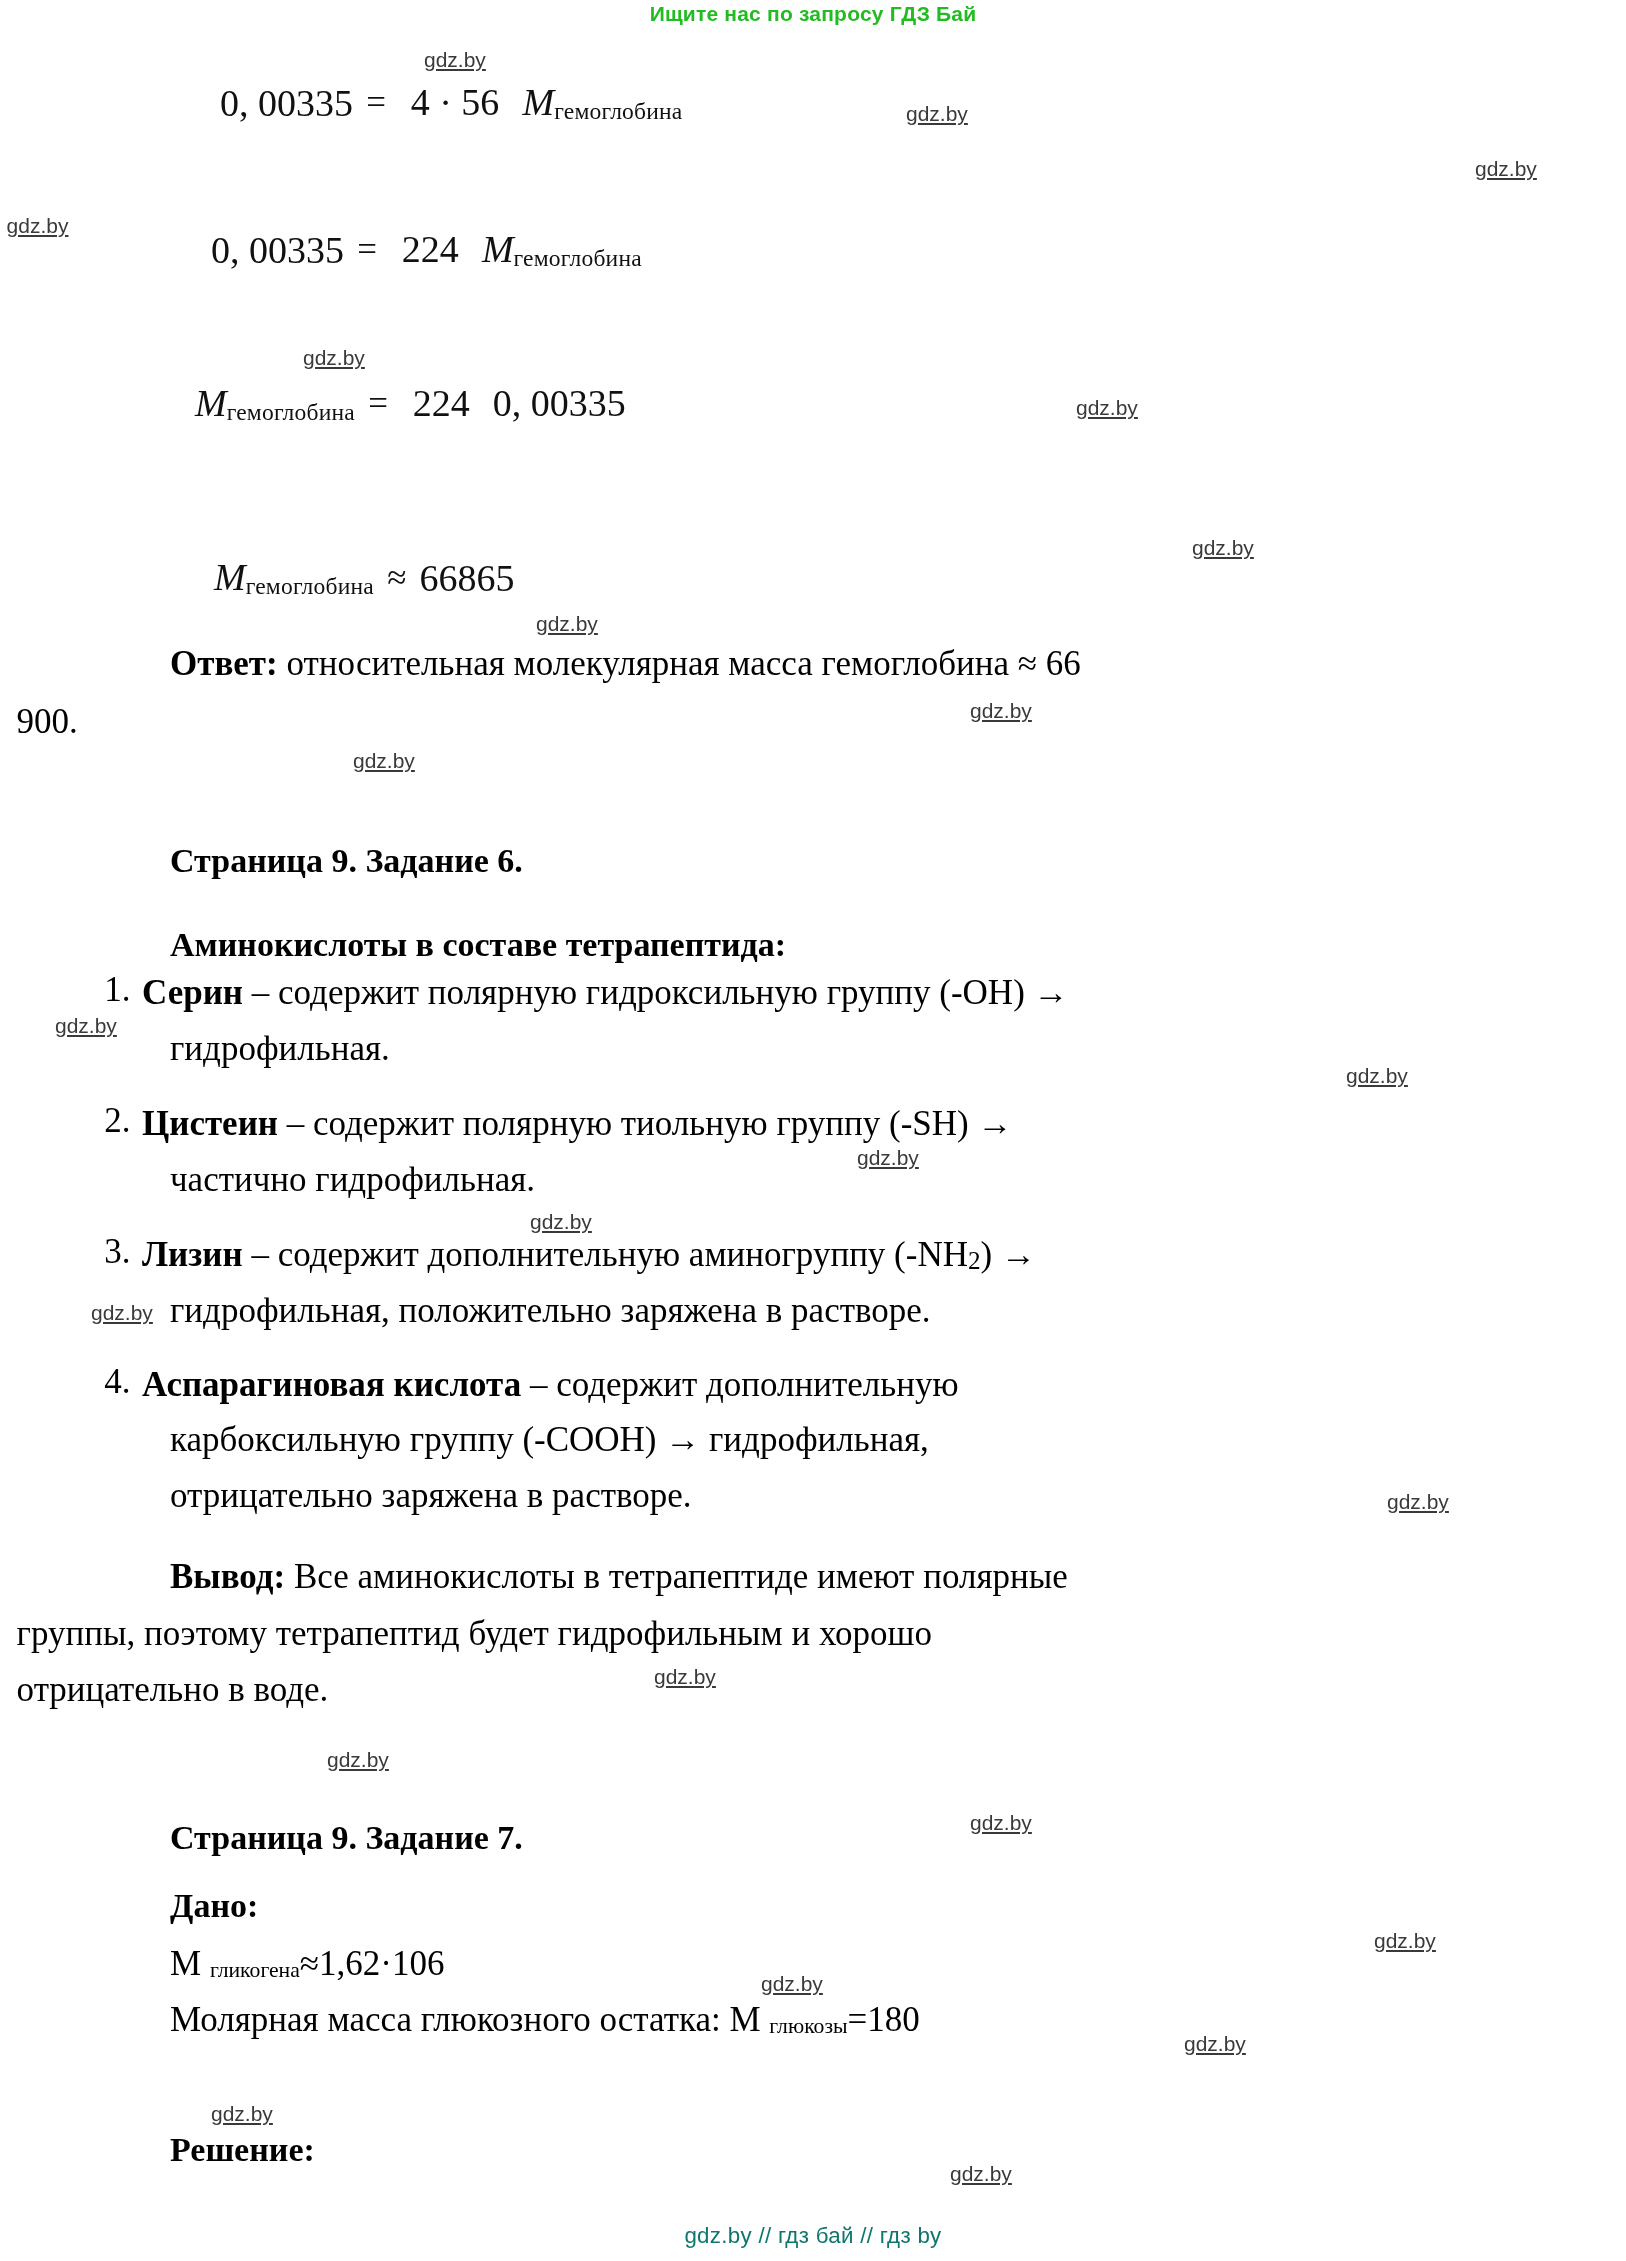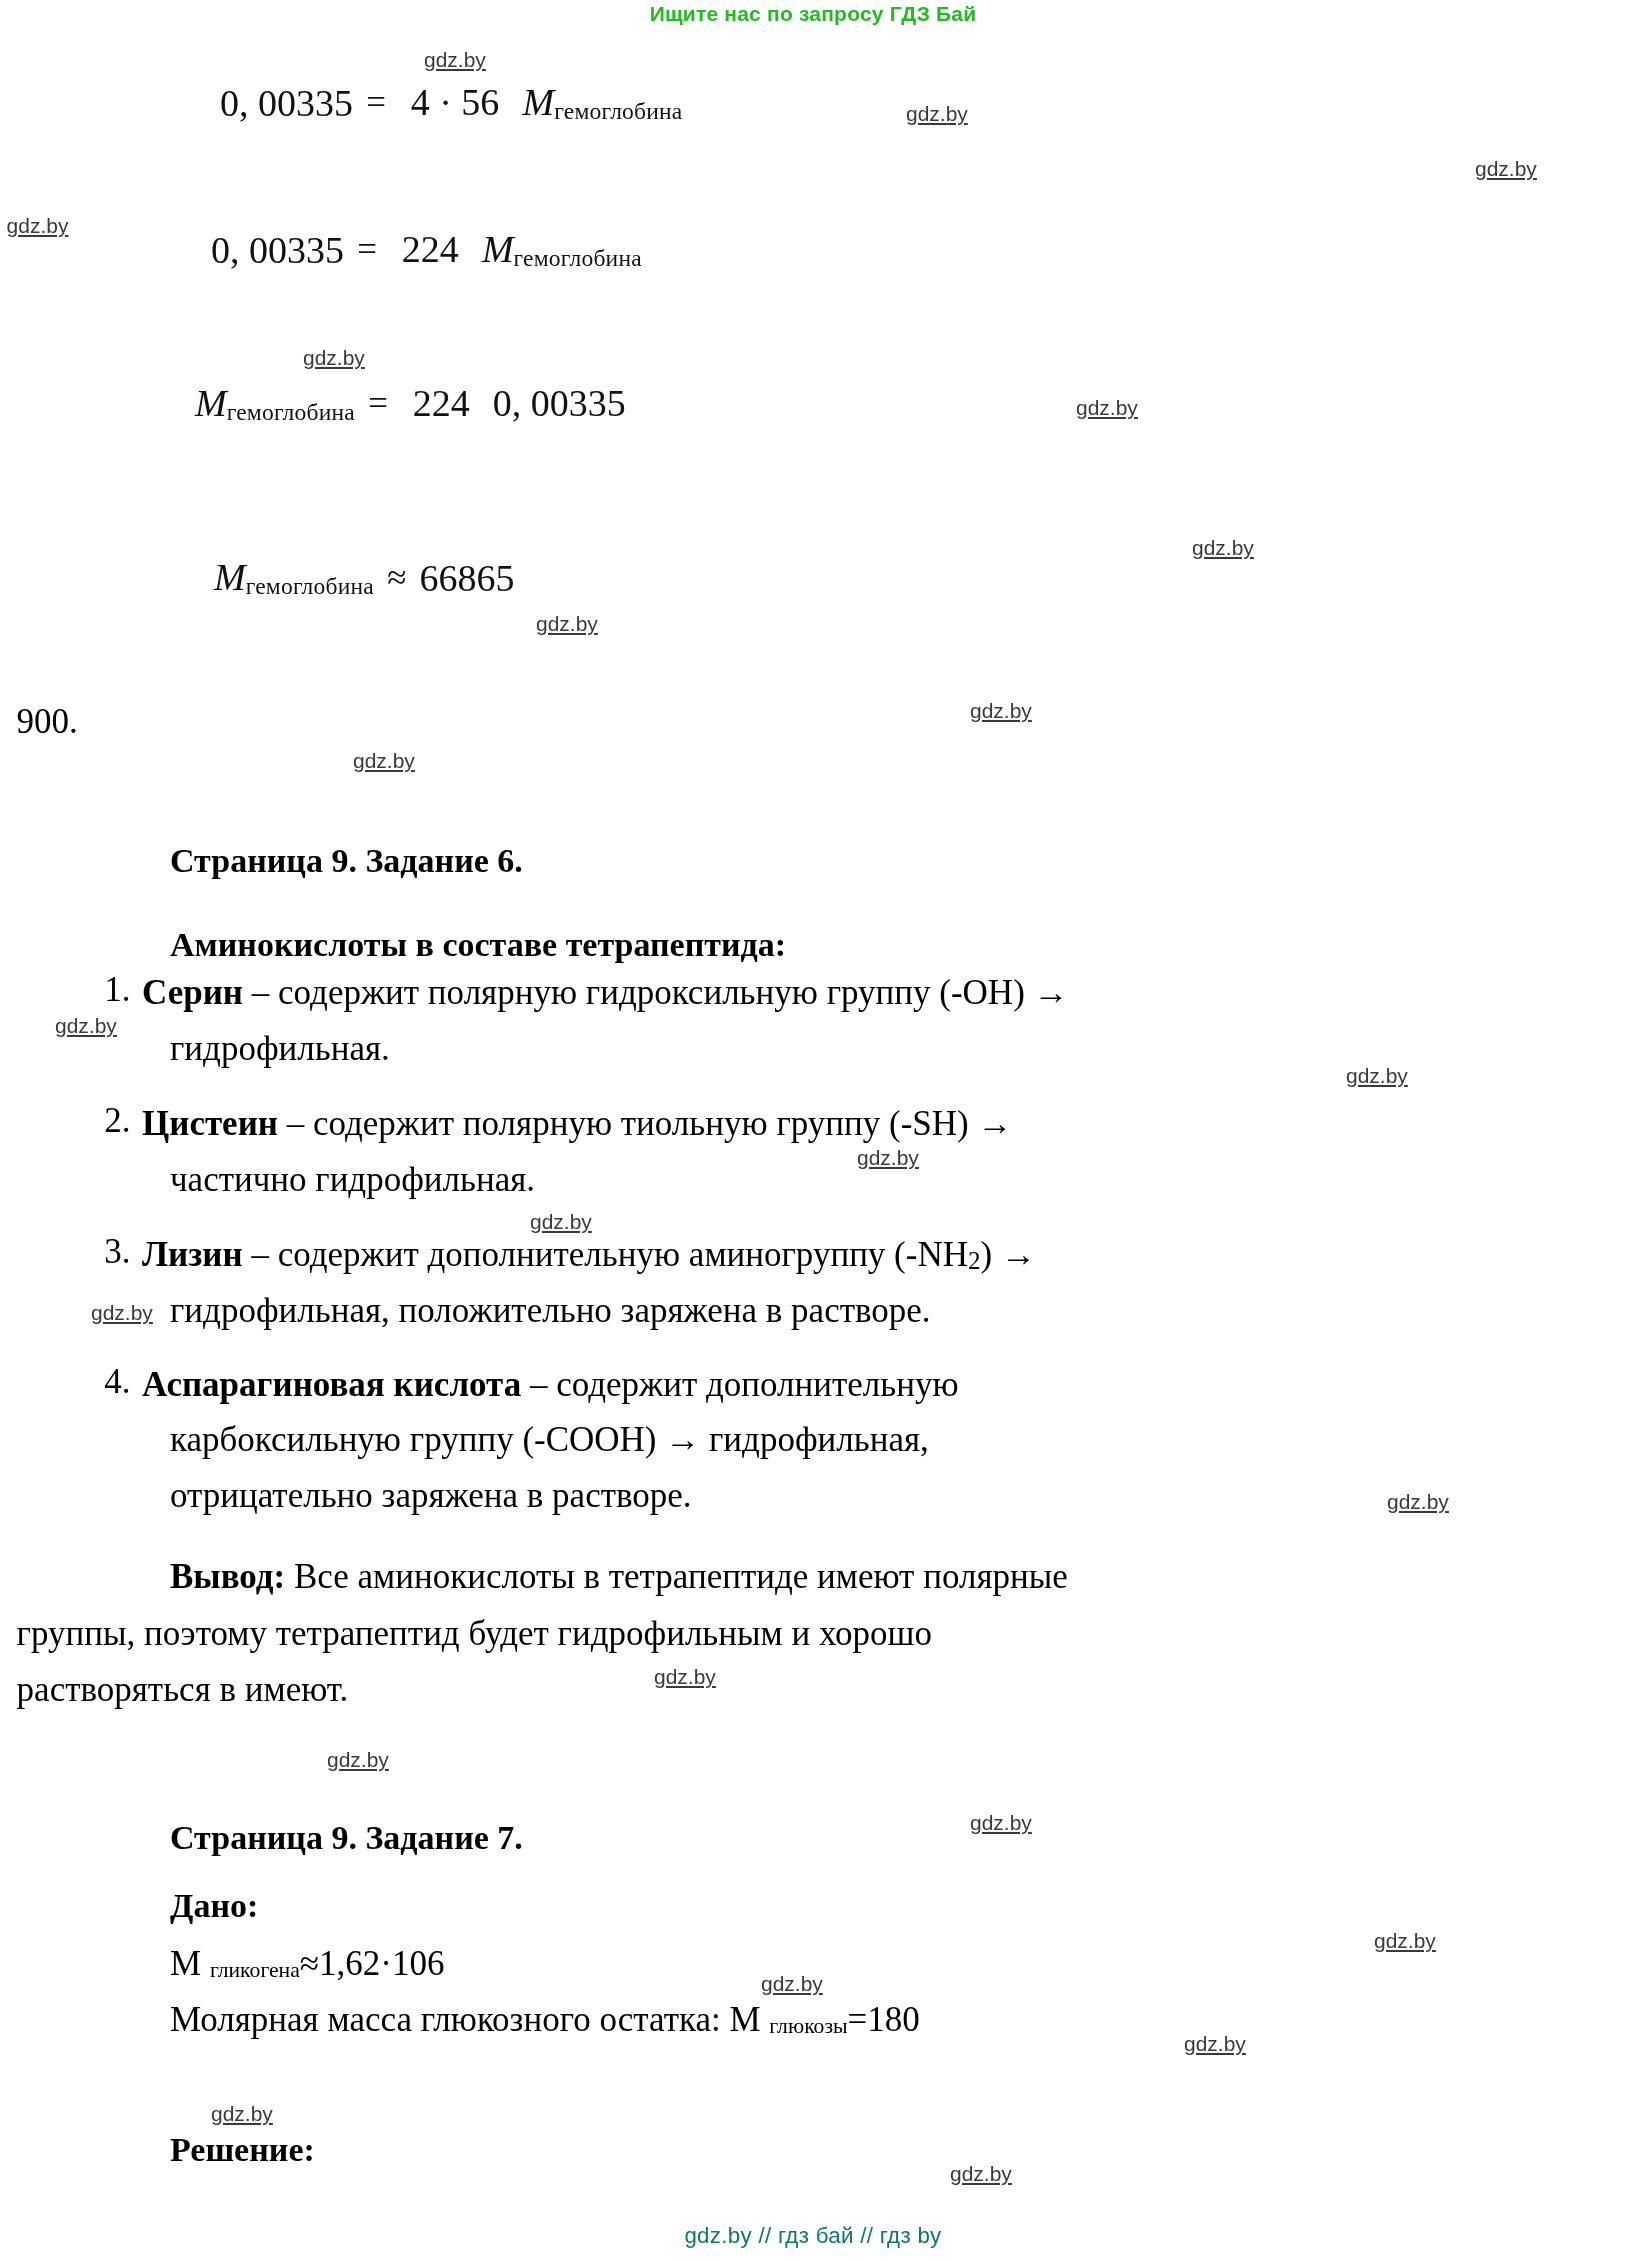--- a/index.html
+++ b/index.html
@@ -184,20 +184,24 @@
 
     <div class="eq" style="left:195px; top:331px;">
       <span class="lhs"><span class="mit">M</span><span class="sub">гемоглобина</span></span><span class="op">=</span><span class="frac"><span class="num">224</span><span class="bar"></span><span class="den">0, 00335</span></span>
     </div>
 
     <div class="eq" style="left:214px; top:505px;">
       <span class="lhs"><span class="mit">M</span><span class="sub">гемоглобина</span></span><span class="op">≈</span><span class="lhs">66865</span>
     </div>
   </div>
 
+  <div class="txt" style="left:170px; top:641px; width:1349px;">
+    <span class="b">Ответ:</span>
+    <span>относительная  молекулярная  масса  гемоглобина  ≈ 66</span>
+  </div>
   <div class="txt" style="left:16.6px; top:699px;">900.</div>
 
   <div class="txt head" style="left:170px; top:838px;">Страница 9. Задание 6.</div>
   <div class="txt head" style="left:170px; top:906px;margin-top:16px;">Аминокислоты в составе тетрапептида:</div>
 
   <div class="listrow" style="left:91px; top:970px; width:1432px;">
     <div class="marker">1.</div>
     <div class="body">
       <span class="b">Серин</span><span> – содержит  полярную  гидроксильную  группу  (-ОН)  →</span>
     </div>
@@ -226,21 +230,21 @@
       <span class="b">Аспарагиновая      кислота</span><span>  –   содержит   дополнительную</span>
     </div>
   </div>
   <div class="txt" style="left:170px; top:1417px; width:1353px;">карбоксильную        группу        (-СООН)        →        гидрофильная,</div>
   <div class="txt" style="left:170px; top:1473px;">отрицательно заряжена в растворе.</div>
 
   <div class="txt" style="left:170px; top:1554px; width:1353px;">
     <span class="b">Вывод:</span><span> Все  аминокислоты  в  тетрапептиде  имеют  полярные</span>
   </div>
   <div class="txt" style="left:16.6px; top:1611px; width:1506px;">группы,  поэтому  тетрапептид  будет  гидрофильным  и  хорошо</div>
-  <div class="txt" style="left:16.6px; top:1667px;">растворяться в имеют.</div>
+  <div class="txt" style="left:16.6px; top:1667px;">отрицательно в воде.</div>
 
   <div class="txt head" style="left:170px; top:1815px;">Страница 9. Задание 7.</div>
   <div class="txt head" style="left:170px; top:1883px;">Дано:</div>
 
   <div class="txt" style="left:170px; top:1941px;">
     <span>M </span><span class="smallcaps-sub">гликогена</span><span>≈1,62·106</span>
   </div>
 
   <div class="txt" style="left:170px; top:1997px;">
     <span>Молярная масса глюкозного остатка: M </span><span class="smallcaps-sub">глюкозы</span><span>=180</span>

